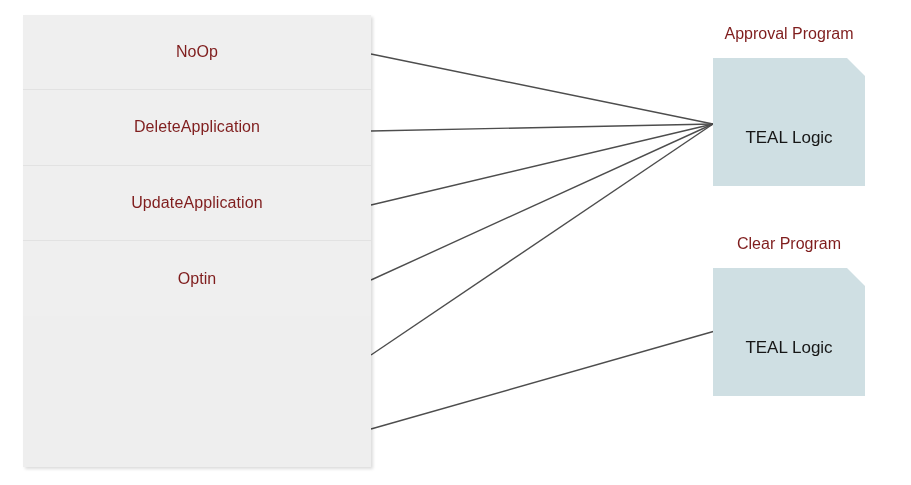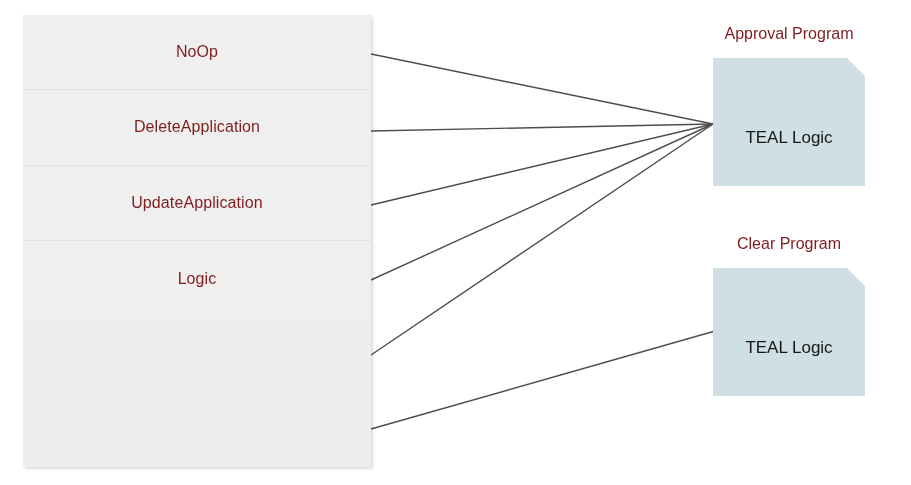--- a/index.html
+++ b/index.html
@@ -136,21 +136,21 @@
   <div class="list-row">
     <span class="list-row-label">NoOp</span>
   </div>
   <div class="list-row">
     <span class="list-row-label">DeleteApplication</span>
   </div>
   <div class="list-row">
     <span class="list-row-label">UpdateApplication</span>
   </div>
   <div class="list-row">
-    <span class="list-row-label">Logic</span>
+    <span class="list-row-label">Optin</span>
   </div>
 </div>
 
 <div class="program-group" id="approval-program-group">
   <div class="program-title">Approval Program</div>
   <div class="program-box-shadow"></div>
   <div class="program-box"></div>
   <div class="program-box-label">TEAL Logic</div>
 </div>
 

